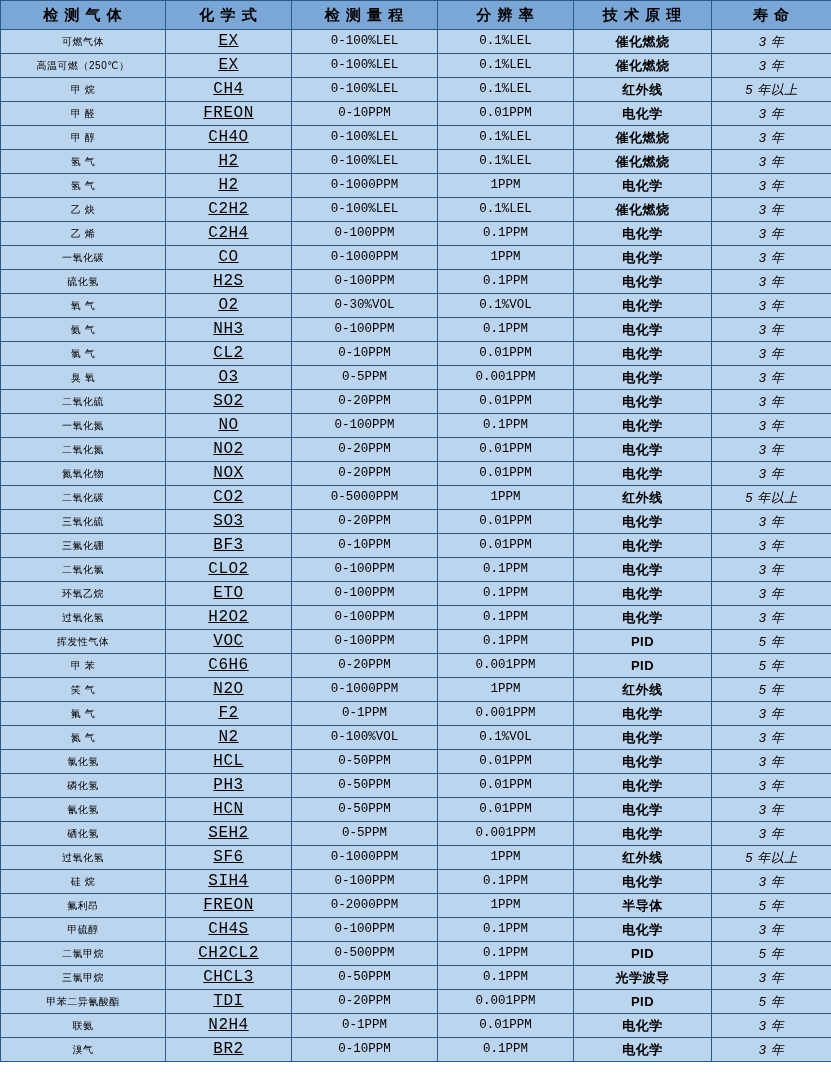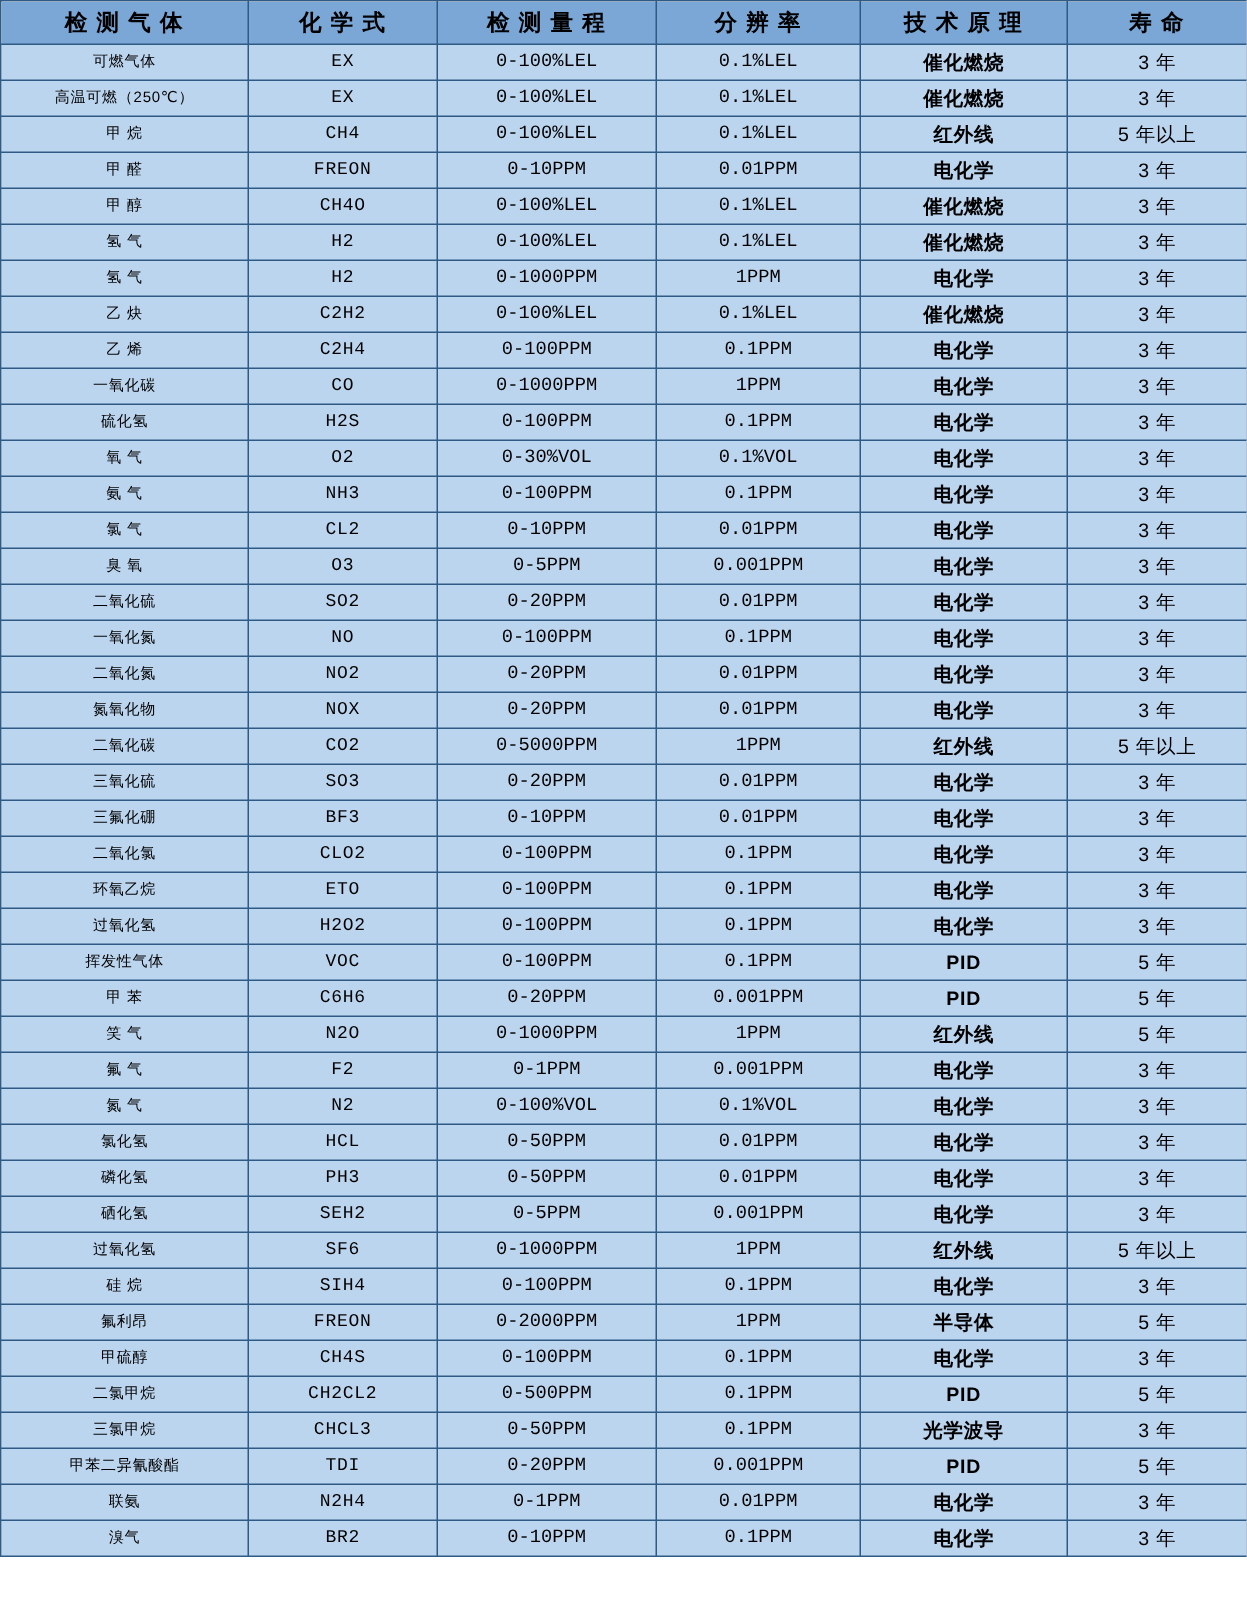--- a/index.html
+++ b/index.html
@@ -44,36 +44,38 @@
     height: 21px;
     line-height: 21px;
     font-size: 13px;
   }
   #gas-table tbody td.name {
     font-size: 10px;
     letter-spacing: 0.5px;
   }
   #gas-table tbody td.formula {
     font-family: "Liberation Mono", "DejaVu Sans Mono", monospace;
-    font-size: 12px;
+    font-size: 16px;
     letter-spacing: 0.5px;
+    text-decoration: underline;
   }
   #gas-table tbody td.range,
   #gas-table tbody td.resolution {
     font-family: "Liberation Mono", "DejaVu Sans Mono", monospace;
     font-size: 12.5px;
   }
   #gas-table tbody td.principle {
     font-size: 13px;
     letter-spacing: 0.5px;
     font-weight: bold;
   }
   #gas-table tbody td.life {
     font-size: 13px;
     letter-spacing: 0.5px;
+    font-style: italic;
   }
 </style>
 </head>
 <body>
 
 <table id="gas-table">
   <colgroup>
     <col class="c0">
       <col class="c1">
       <col class="c2">
@@ -342,20 +344,28 @@
       </tr>
       <tr>
         <td class="name">磷化氢</td>
         <td class="formula">PH3</td>
         <td class="range">0-50PPM</td>
         <td class="resolution">0.01PPM</td>
         <td class="principle">电化学</td>
         <td class="life">3 年</td>
       </tr>
       <tr>
+        <td class="name">氰化氢</td>
+        <td class="formula">HCN</td>
+        <td class="range">0-50PPM</td>
+        <td class="resolution">0.01PPM</td>
+        <td class="principle">电化学</td>
+        <td class="life">3 年</td>
+      </tr>
+      <tr>
         <td class="name">硒化氢</td>
         <td class="formula">SEH2</td>
         <td class="range">0-5PPM</td>
         <td class="resolution">0.001PPM</td>
         <td class="principle">电化学</td>
         <td class="life">3 年</td>
       </tr>
       <tr>
         <td class="name">过氧化氢</td>
         <td class="formula">SF6</td>

